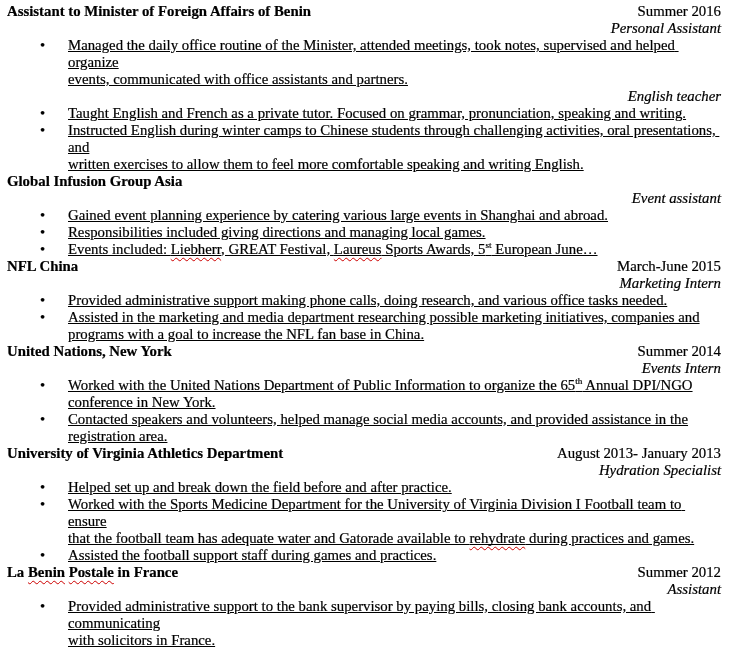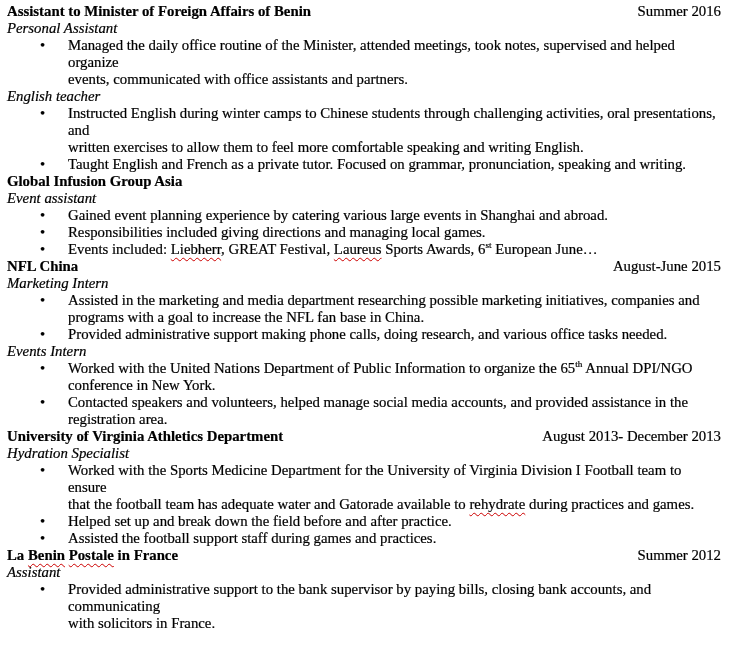--- a/index.html
+++ b/index.html
@@ -28,25 +28,27 @@
     font-weight: bold;
     white-space: nowrap;
   }
   .entry-date {
     margin-left: auto;
     white-space: nowrap;
     font-weight: normal;
   }
   .entry-role {
     font-style: italic;
+    text-align: right;
   }
   ul.bullets {
     margin: 0;
     padding: 0;
     list-style: none;
+    text-decoration: underline;
   }
   ul.bullets li {
     position: relative;
     padding-left: 61px;
     white-space: pre-wrap;
   }
   ul.bullets li::before {
     content: "\2022";
     position: absolute;
     left: 33px;
@@ -77,67 +79,71 @@
       </div>
       <div class="entry-role">Personal Assistant</div>
       <ul class="bullets">
         <li><span>Managed the daily office routine of the Minister, attended meetings, took notes, supervised and helped organize
 events, communicated with office assistants and partners.</span></li>
       </ul>
     </div>
     <div class="entry">
       <div class="entry-role">English teacher</div>
       <ul class="bullets">
+        <li><span>Taught English and French as a private tutor. Focused on grammar, pronunciation, speaking and writing.</span></li>
         <li><span>Instructed English during winter camps to Chinese students through challenging activities, oral presentations, and
 written exercises to allow them to feel more comfortable speaking and writing English.</span></li>
-        <li><span>Taught English and French as a private tutor. Focused on grammar, pronunciation, speaking and writing.</span></li>
       </ul>
     </div>
     <div class="entry">
       <div class="entry-header">
         <span class="entry-title"><span>Global Infusion Group Asia</span></span>
       </div>
       <div class="entry-role">Event assistant</div>
       <ul class="bullets">
         <li><span>Gained event planning experience by catering various large events in Shanghai and abroad.</span></li>
         <li><span>Responsibilities included giving directions and managing local games.</span></li>
-        <li><span>Events included: </span><span class="misspelled ">Liebherr</span><span>, GREAT Festival, </span><span class="misspelled ">Laureus</span><span> Sports Awards, 6</span><span class="sup">st</span><span> European June…</span></li>
+        <li><span>Events included: </span><span class="misspelled ">Liebherr</span><span>, GREAT Festival, </span><span class="misspelled ">Laureus</span><span> Sports Awards, 5</span><span class="sup">st</span><span> European June…</span></li>
       </ul>
     </div>
     <div class="entry">
       <div class="entry-header">
         <span class="entry-title"><span>NFL China</span></span>
-        <span class="entry-date">August-June 2015</span>
+        <span class="entry-date">March-June 2015</span>
       </div>
       <div class="entry-role">Marketing Intern</div>
       <ul class="bullets">
+        <li><span>Provided administrative support making phone calls, doing research, and various office tasks needed.</span></li>
         <li><span>Assisted in the marketing and media department researching possible marketing initiatives, companies and
 programs with a goal to increase the NFL fan base in China.</span></li>
-        <li><span>Provided administrative support making phone calls, doing research, and various office tasks needed.</span></li>
       </ul>
     </div>
     <div class="entry">
+      <div class="entry-header">
+        <span class="entry-title"><span>United Nations, New York</span></span>
+        <span class="entry-date">Summer 2014</span>
+      </div>
       <div class="entry-role">Events Intern</div>
       <ul class="bullets">
         <li><span>Worked with the United Nations Department of Public Information to organize the 65</span><span class="sup">th</span><span> Annual DPI/NGO
 conference in New York.</span></li>
         <li><span>Contacted speakers and volunteers, helped manage social media accounts, and provided assistance in the
 registration area.</span></li>
       </ul>
     </div>
     <div class="entry">
       <div class="entry-header">
         <span class="entry-title"><span>University of Virginia Athletics Department</span></span>
-        <span class="entry-date">August 2013- December 2013</span>
+        <span class="entry-date">August 2013- January 2013</span>
       </div>
       <div class="entry-role">Hydration Specialist</div>
       <ul class="bullets">
+        <li><span>Helped set up and break down the field before and after practice.</span></li>
         <li><span>Worked with the Sports Medicine Department for the University of Virginia Division I Football team to ensure
 that the football team has adequate water and Gatorade available to </span><span class="misspelled ">rehydrate</span><span> during practices and games.</span></li>
-        <li><span>Helped set up and break down the field before and after practice.</span></li>
         <li><span>Assisted the football support staff during games and practices.</span></li>
       </ul>
     </div>
     <div class="entry">
       <div class="entry-header">
         <span class="entry-title"><span>La </span><span class="misspelled ">Benin</span><span> </span><span class="misspelled ">Postale</span><span> in France</span></span>
         <span class="entry-date">Summer 2012</span>
       </div>
       <div class="entry-role">Assistant</div>
       <ul class="bullets">

